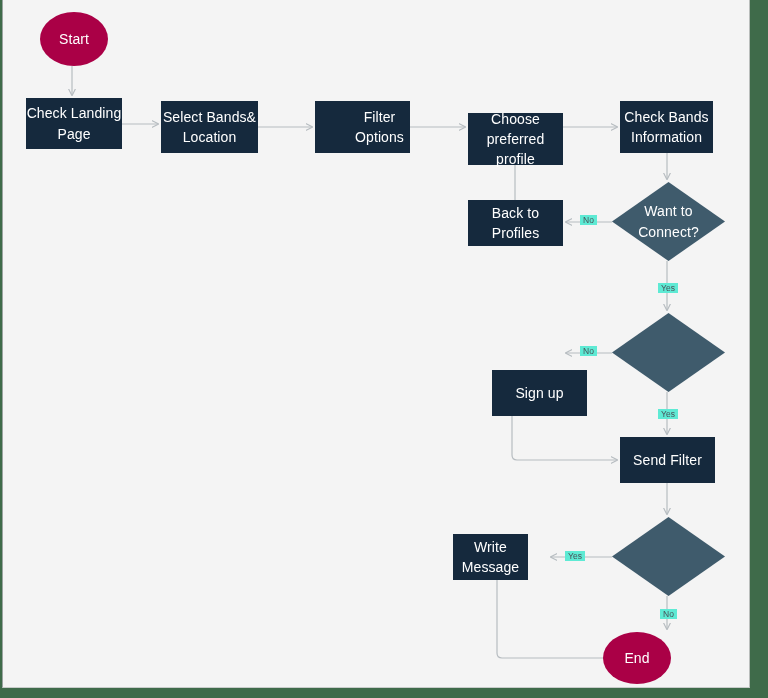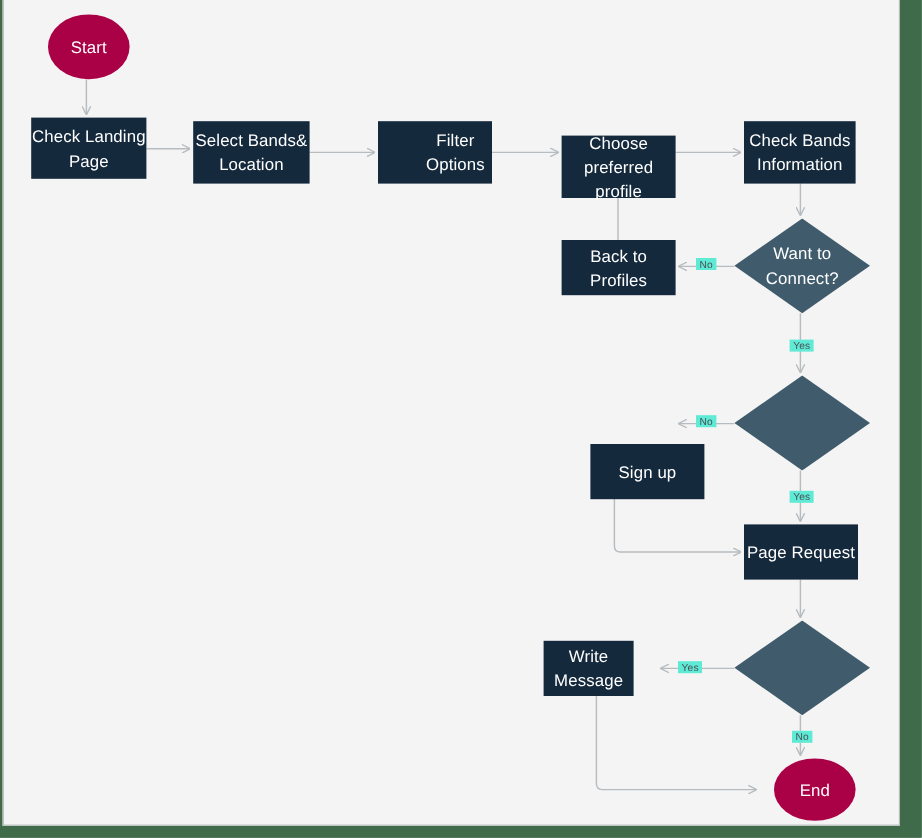--- a/index.html
+++ b/index.html
@@ -168,34 +168,34 @@
       <svg class="diamond-shape" viewBox="0 0 113 79" preserveAspectRatio="none">
         <polygon points="56.5,0 113,39.5 56.5,79 0,39.5" fill="#3f5b6c"></polygon>
       </svg>
     </div>
 
     <div class="node node-rect" style="left:489px;top:330px;width:95px;height:46px;margin-top:40px;">
       <span>Sign up</span>
     </div>
 
     <div class="node node-rect" style="left:617px;top:437px;width:95px;height:46px;">
-      <span>Page Request</span>
+      <span>Send Filter</span>
     </div>
 
     <div class="node node-diamond" style="left:609px;top:517px;width:113px;height:79px;">
       <svg class="diamond-shape" viewBox="0 0 113 79" preserveAspectRatio="none">
         <polygon points="56.5,0 113,39.5 56.5,79 0,39.5" fill="#3f5b6c"></polygon>
       </svg>
     </div>
 
     <div class="node node-rect" style="left:450px;top:534px;width:75px;height:46px;">
       <span>Write Message</span>
     </div>
 
-    <div class="node node-ellipse" style="left:642px;top:632px;width:68px;height:52px;">
+    <div class="node node-ellipse" style="left:600px;top:632px;width:68px;height:52px;">
       <span>End</span>
     </div>
 
     <div class="edge-label" style="left:577px;top:215px;">No</div>
     <div class="edge-label" style="left:655px;top:283px;">Yes</div>
     <div class="edge-label" style="left:577px;top:346px;">No</div>
     <div class="edge-label" style="left:655px;top:409px;">Yes</div>
     <div class="edge-label" style="left:562px;top:551px;">Yes</div>
     <div class="edge-label" style="left:657px;top:609px;">No</div>
 

